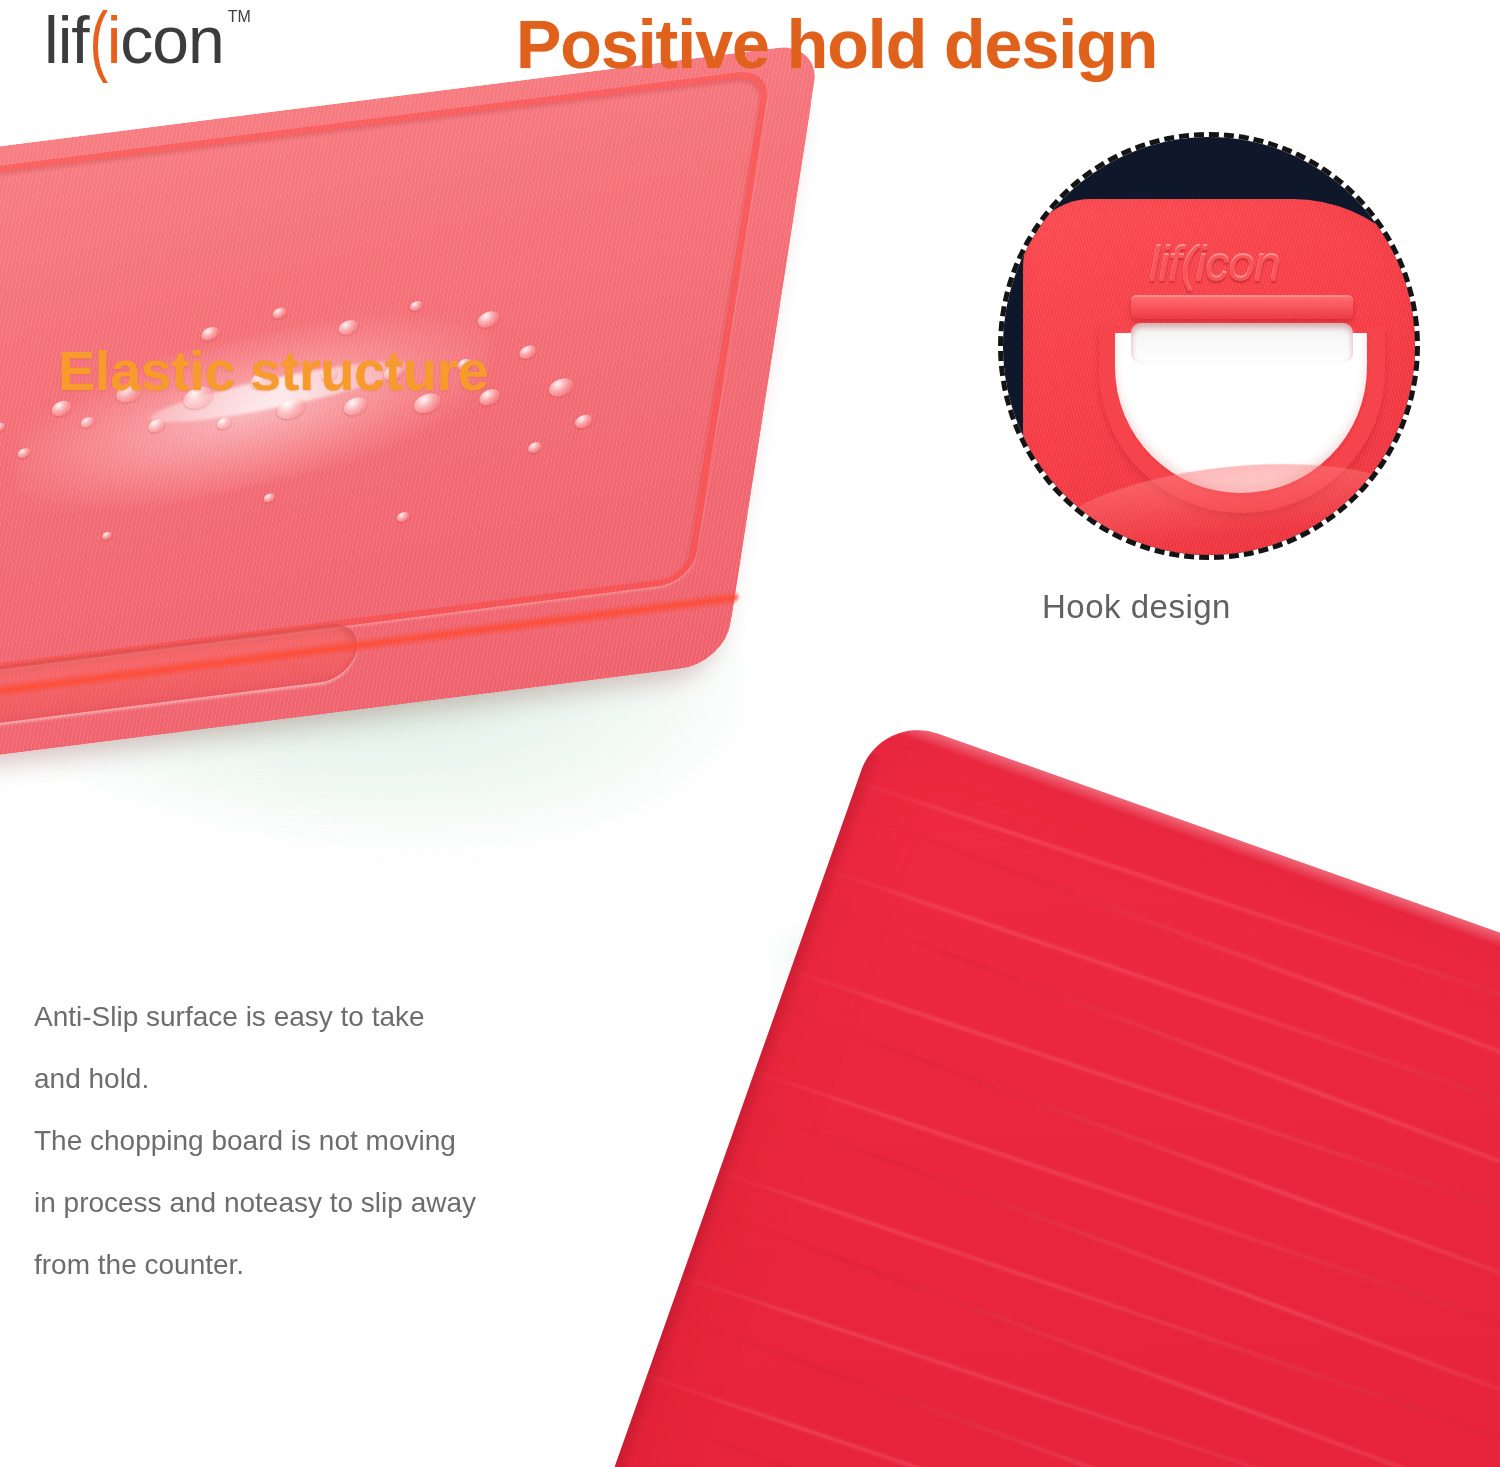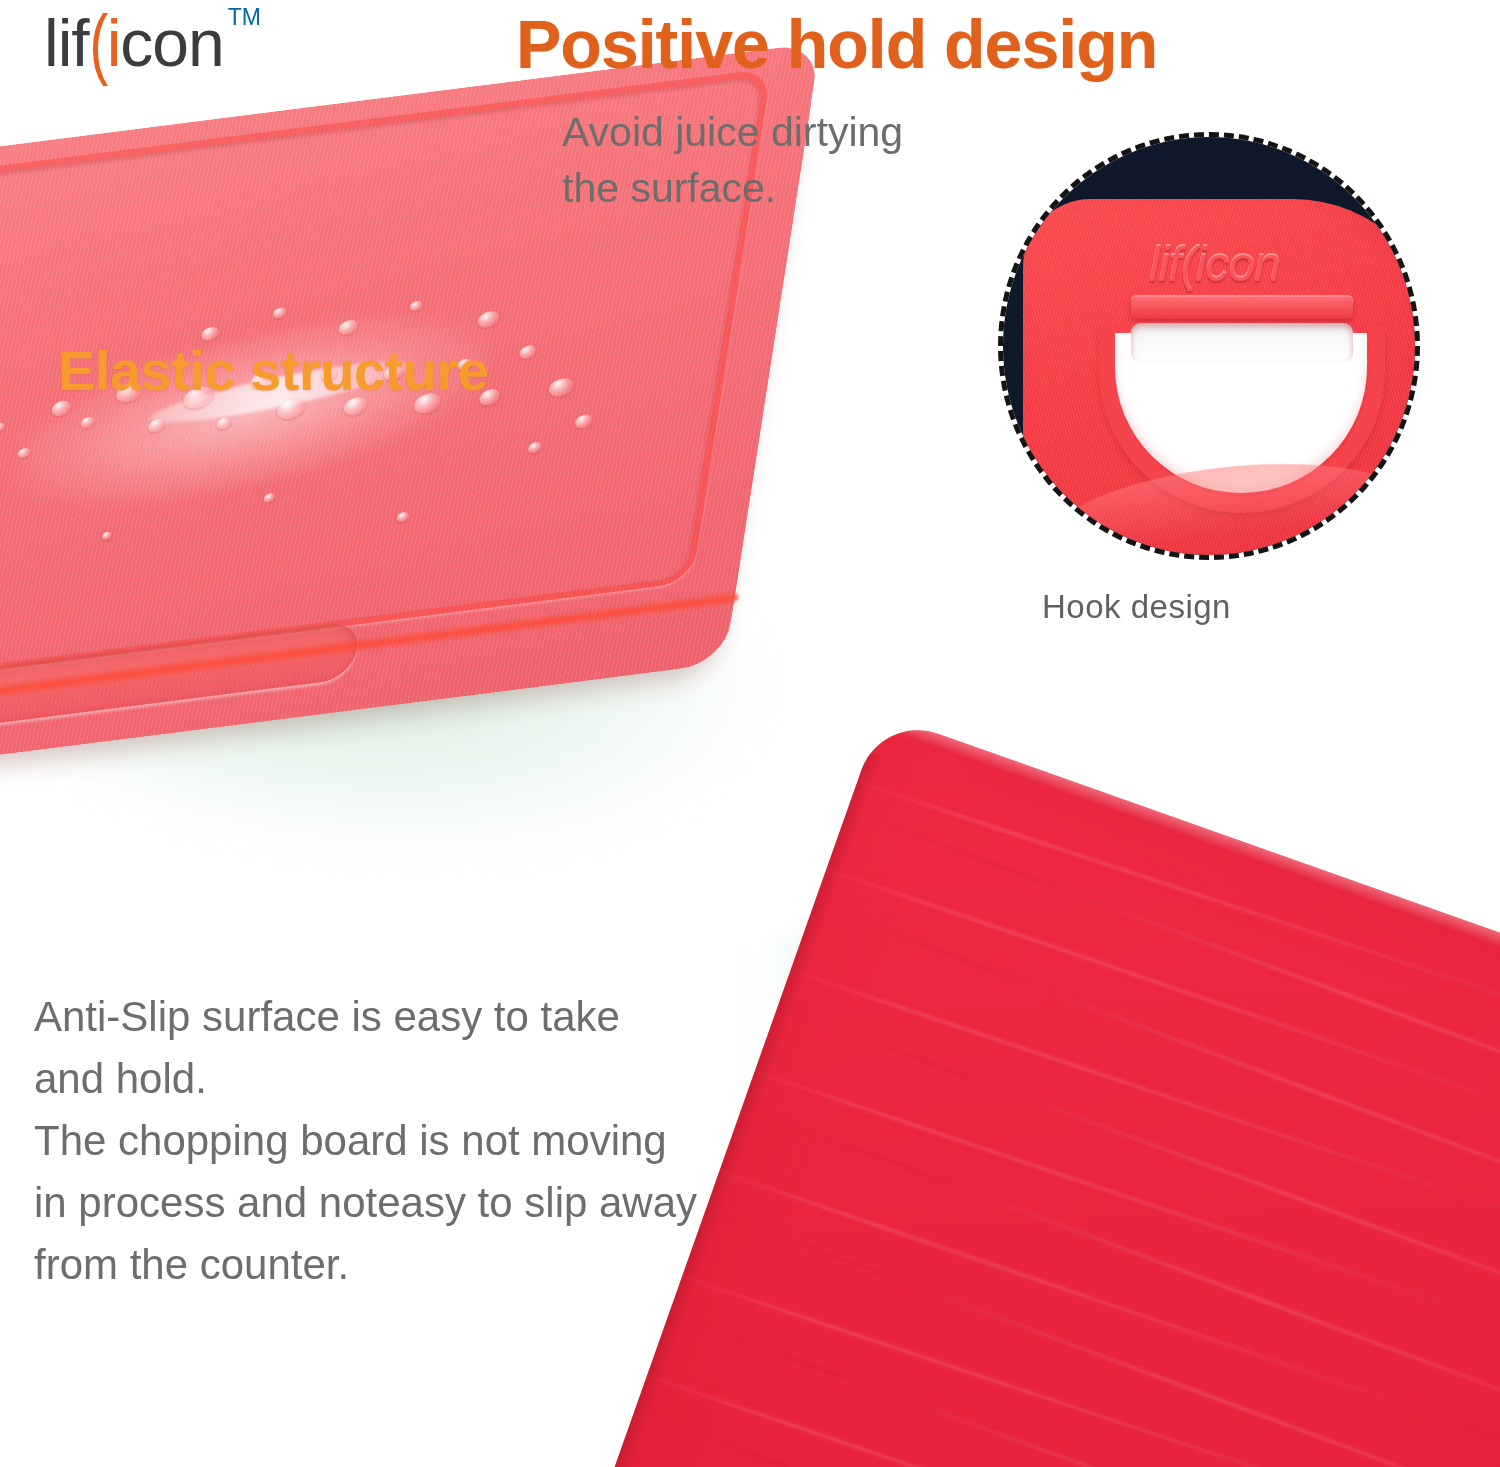--- a/index.html
+++ b/index.html
@@ -26,23 +26,23 @@
   }
   #brand-logo .lg-orange{color:#E8601B;}
   #brand-logo .lg-paren{
     color:#E8601B;
     display:inline-block;
     transform:scaleY(1.18) scaleX(.85);
     margin:0 -2px 0 -1px;
     font-weight:300;
   }
   #brand-logo .lg-tm{
-    font-size:23px;
+    font-size:16px;
     vertical-align:super;
-    color:#0369a1;
+    color:#404040;
     letter-spacing:0;
     margin-left:4px;
     position:relative;top:-18px;
   }
 
   
   .hd-orange{
     position:absolute;
     font-weight:700;
     color:#E0611C;
@@ -66,21 +66,21 @@
     font-weight:400;
     z-index:40;
   }
   #subtitle-positive-tank{
     left:562px;top:104px;
     font-size:41px;line-height:56px;
     white-space:pre-line;
   }
   #paragraph-back-texture{
     left:34px;top:986px;
-    font-size:42px;line-height:62px;
+    font-size:28px;line-height:62px;
     white-space:pre-line;
     width:760px;
   }
   #caption-hook-design{
     left:1042px;top:578px;
     font-size:33px;line-height:58px;
     color:#616161;
     letter-spacing:.5px;
   }
 
@@ -425,22 +425,20 @@
     </div>
     <div id="hook-dashed-ring"></div>
   </div>
 
   <div id="brand-logo">
     <span>lif</span><span class="lg-paren">(</span><span class="lg-orange">i</span><span>con</span><span class="lg-tm">TM</span>
   </div>
 
   <div class="hd-orange" id="heading-positive-tank">Positive hold design</div>
 
-  <div class="body-gray" id="subtitle-positive-tank">Avoid juice dirtying
-the surface.</div>
 
   <div id="label-elastic-structure">Elastic structure</div>
 
   <div class="body-gray" id="caption-hook-design">Hook design</div>
 
 
   <div class="body-gray" id="paragraph-back-texture">Anti-Slip surface is easy to take
 and hold.
 The chopping board is not moving
 in process and noteasy to slip away

